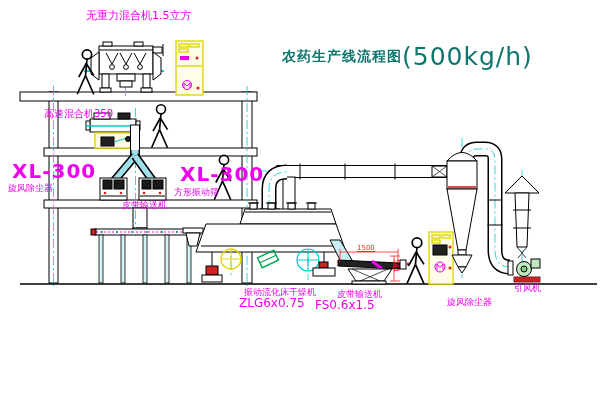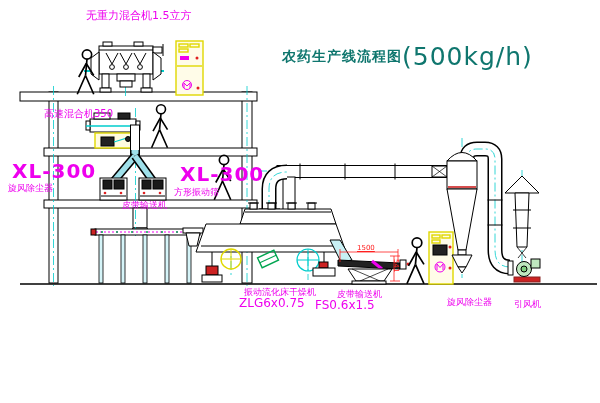--- a/index.html
+++ b/index.html
@@ -316,18 +316,18 @@
 <div class="lbl lbl-sm" style="left:122px;top:201px;">皮带输送机</div>
 
 <div class="lbl lbl-sm" style="left:244px;top:288px;font-family:Liberation Serif, serif;">振动流化床干燥机</div>
 <div class="lbl lbl-spec" style="left:239px;top:297px;">ZLG6x0.75</div>
 
 <div class="lbl lbl-sm" style="left:337px;top:290px;">皮带输送机</div>
 <div class="lbl lbl-spec" style="left:315px;top:299px;">FS0.6x1.5</div>
 
 <div class="lbl lbl-sm" style="left:447px;top:298px;">旋风除尘器</div>
 
-<div class="lbl lbl-sm" style="left:514px;top:300px;">引风机</div>
+<div class="lbl lbl-sm" style="left:514px;top:284px;">引风机</div>
 
 <div class="dim" style="left:357px;top:245px;text-decoration:underline;">1500</div>
 <div class="dim" style="left:399px;top:259px;transform:rotate(90deg);transform-origin:left top;">541</div>
 
 </div>
 
 </body></html>

